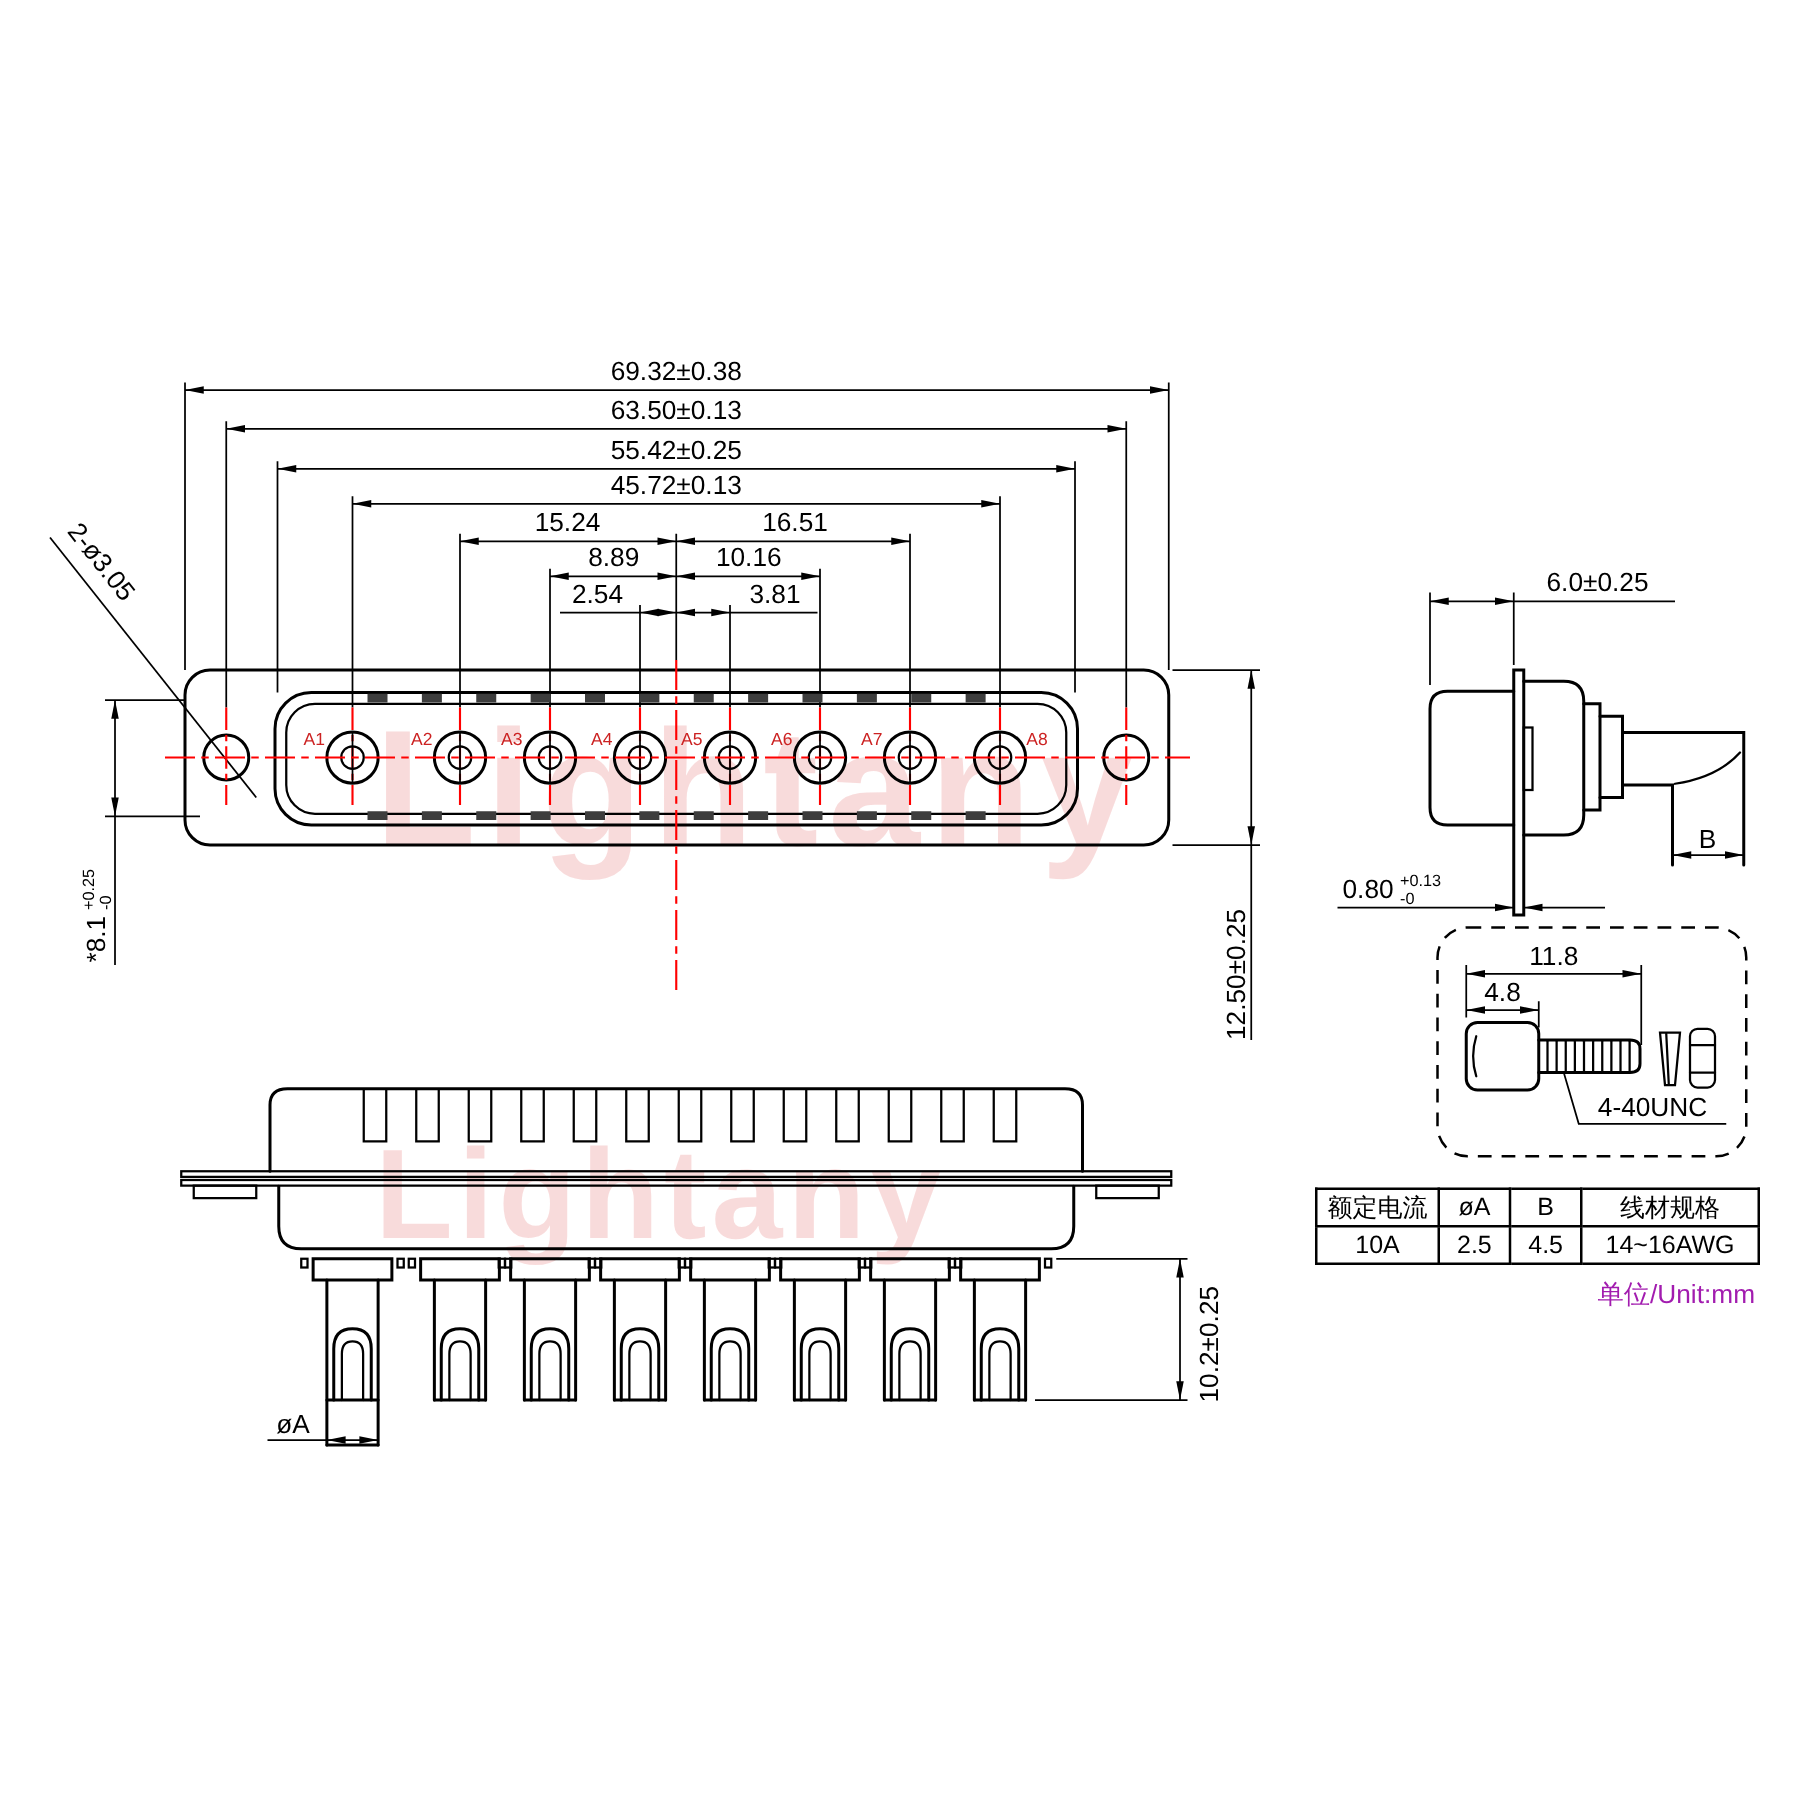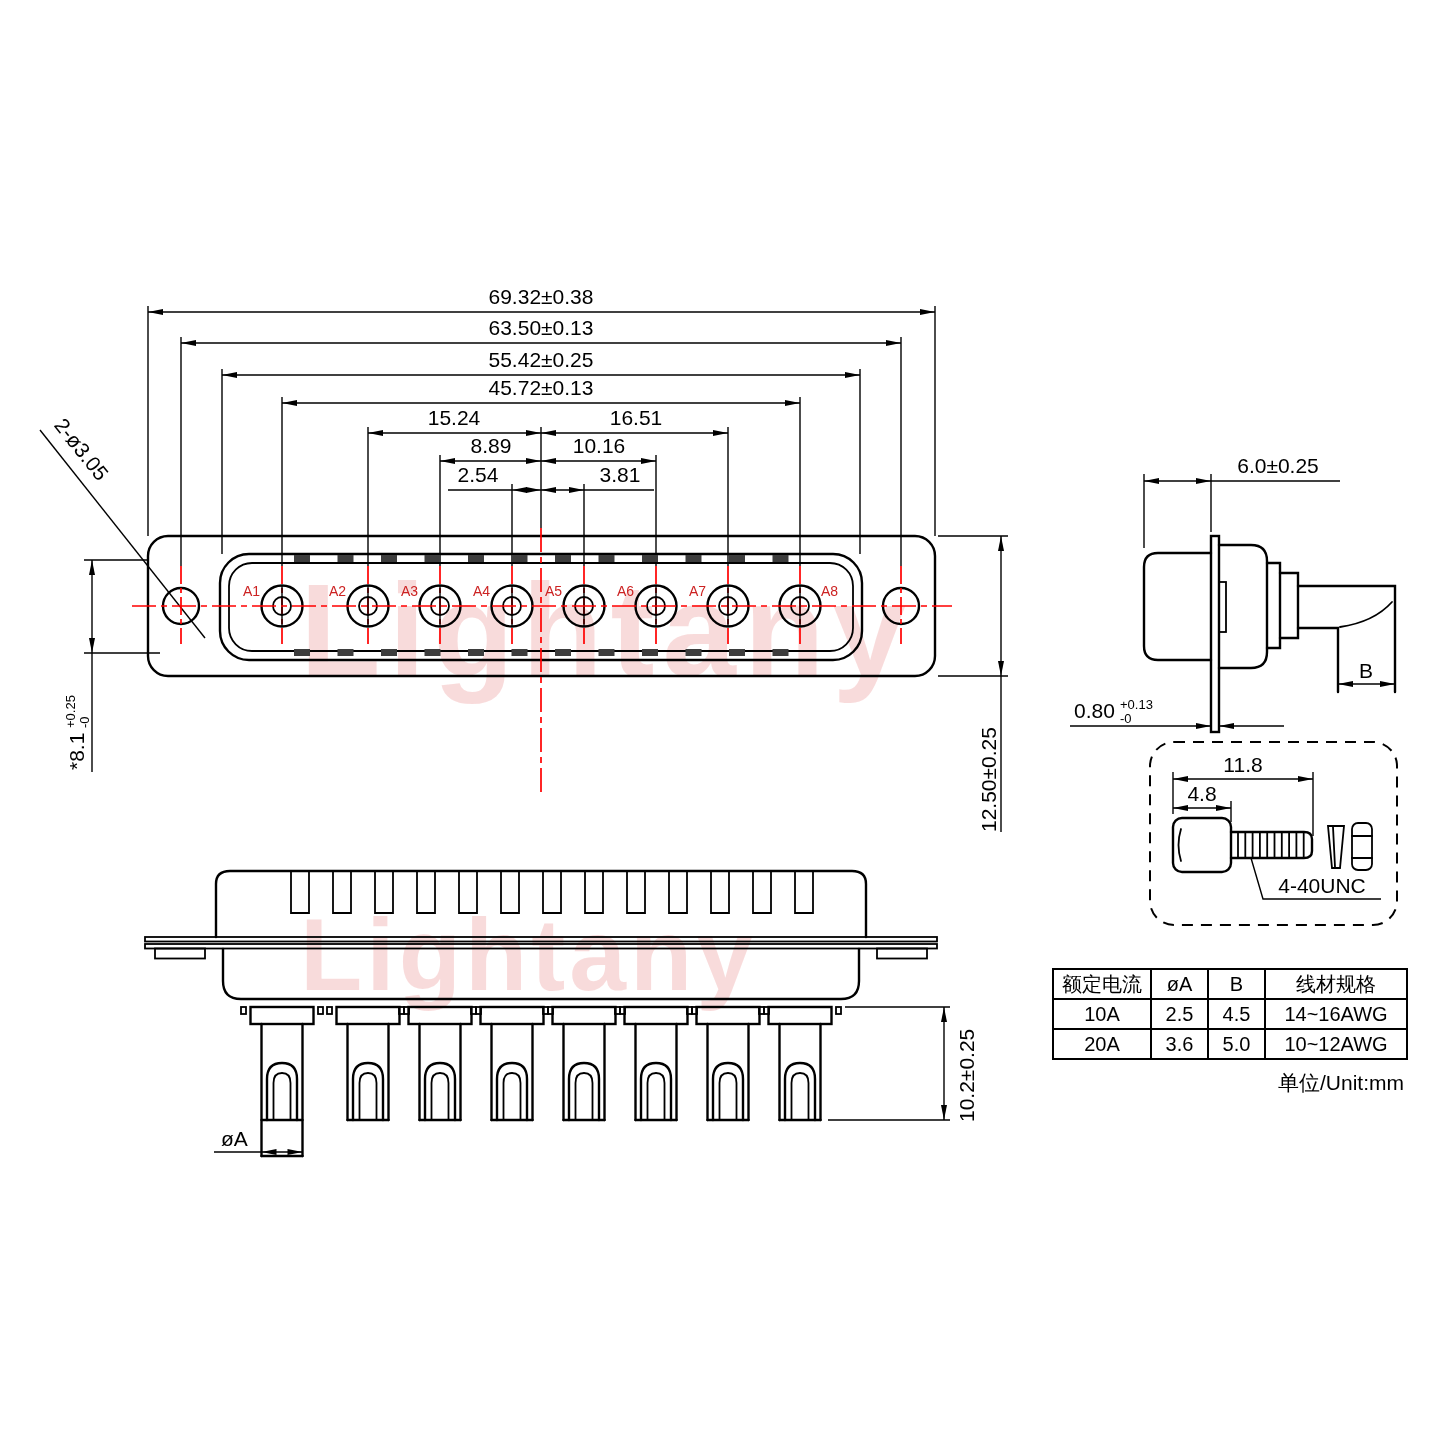--- a/index.html
+++ b/index.html
@@ -10,24 +10,24 @@
   .dim{fill:none;stroke:#000;stroke-width:1.4;}
   .cl{fill:none;stroke:#ff0000;stroke-width:1.7;stroke-dasharray:24 5 6 5;}
   .cls{fill:none;stroke:#ff0000;stroke-width:1.7;stroke-dasharray:18 4 5 4;}
   .dtx{font-size:21px;fill:#000;}
   .dtxs{font-size:13px;fill:#000;}
   .pinlbl{font-size:14px;fill:#cc2222;}
   .wm{font-weight:bold;opacity:0.20;}
   .tick{fill:#3d3d3d;stroke:none;}
   .dash{fill:none;stroke:#000;stroke-width:2;stroke-dasharray:11 8;}
   #spec-table-wrap{position:absolute;left:1052px;top:950px;width:354px;}
-  #spec-table-wrap table{border-collapse:collapse;width:100%;table-layout:fixed;margin-top:18px;}
+  #spec-table-wrap table{border-collapse:collapse;width:100%;table-layout:fixed;}
   #spec-table-wrap th,#spec-table-wrap td{border:2.4px solid #000;height:28px;text-align:center;
      font-size:20px;font-weight:normal;padding:0;white-space:nowrap;overflow:hidden;}
-  #unit-note{text-align:right;font-size:21px;margin-top:9px;padding-right:2px;color:#000000;}
+  #unit-note{text-align:right;font-size:21px;margin-top:9px;padding-right:2px;color:#a21caf;}
 </style>
 </head>
 <body>
 
 <svg width="1440" height="1440" viewBox="0 0 1440 1440">
   <defs>
     <marker id="arr" viewBox="0 0 16 8" refX="15.5" refY="4" markerWidth="16" markerHeight="8" orient="auto-start-reverse" markerUnits="userSpaceOnUse">
       <path d="M0.5,1 L15.5,4 L0.5,7 Z" fill="#000"></path>
     </marker>
   </defs>
@@ -393,22 +393,16 @@
         <th>线材规格</th>
       </tr>
     </thead>
     <tbody>
       <tr>
         <td>10A</td>
         <td>2.5</td>
         <td>4.5</td>
         <td>14~16AWG</td>
       </tr>
-      <tr>
-        <td>20A</td>
-        <td>3.6</td>
-        <td>5.0</td>
-        <td>10~12AWG</td>
-      </tr>
     </tbody>
   </table>
   <div id="unit-note">单位/Unit:mm</div>
 </div>
 
 </body></html>

